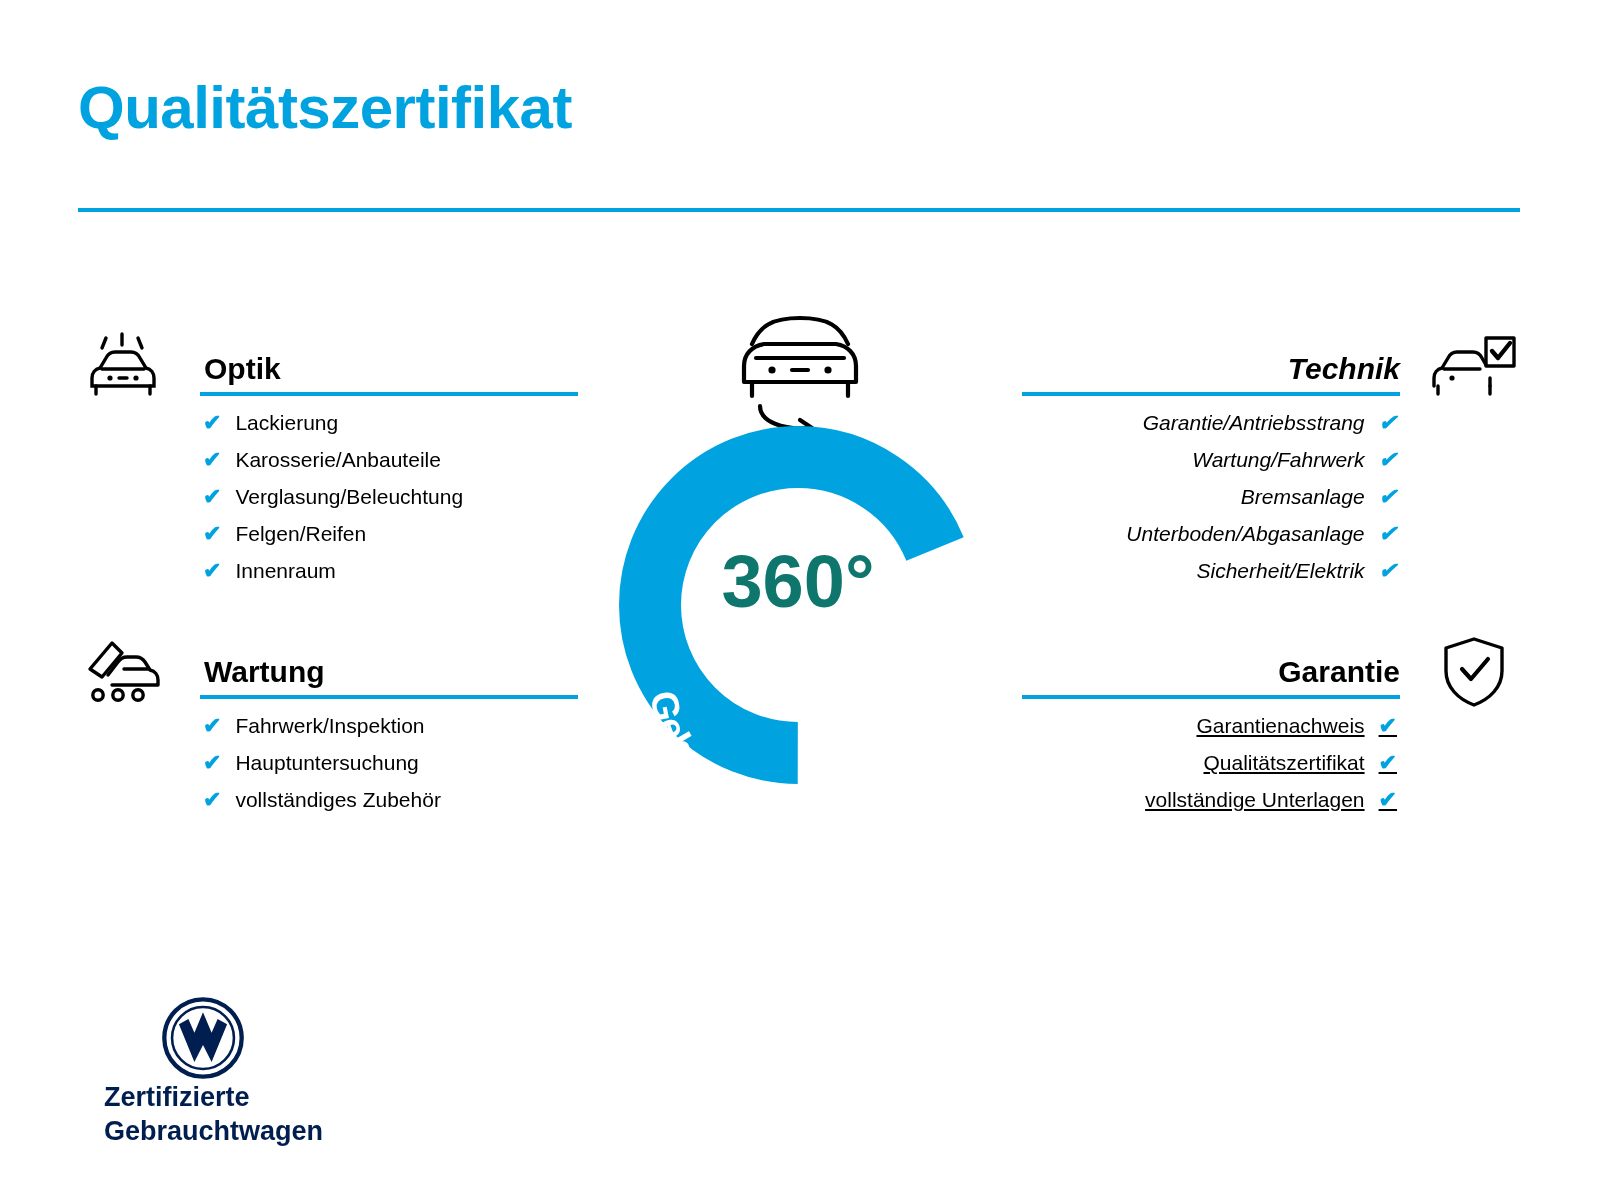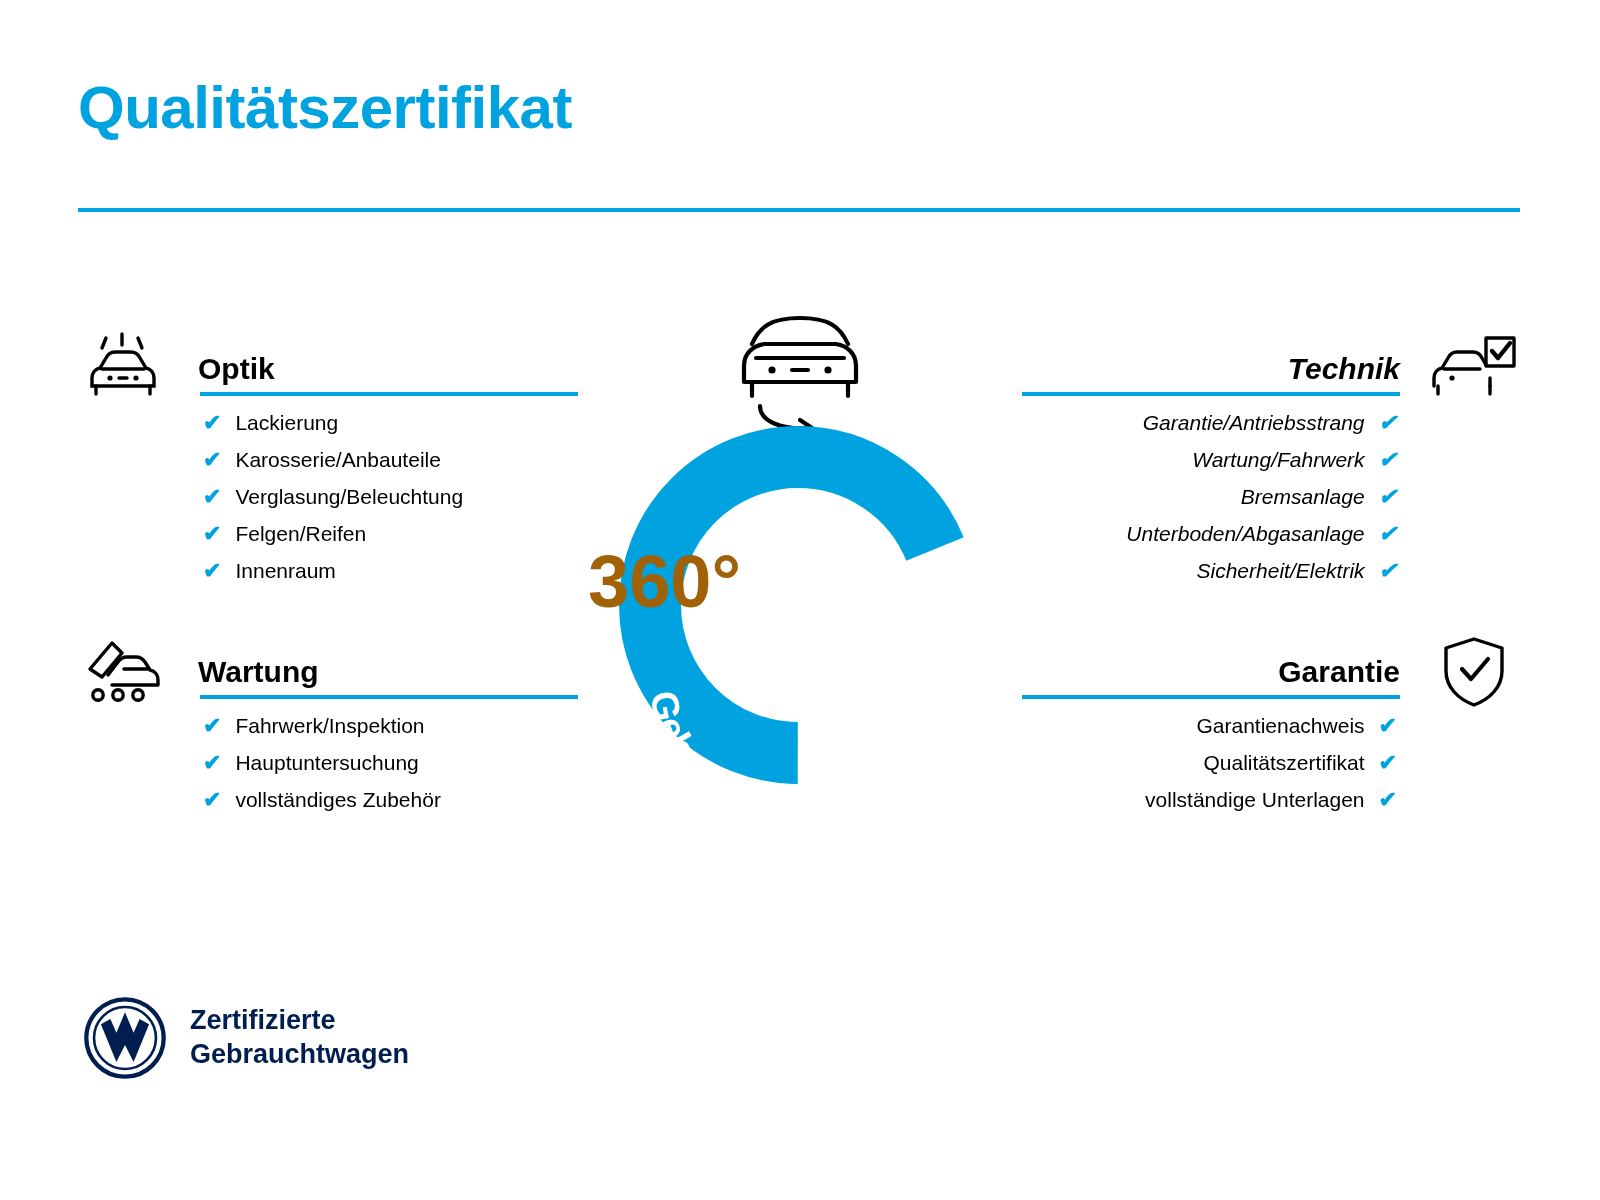--- a/index.html
+++ b/index.html
@@ -38,34 +38,34 @@
   .quad {
     position: absolute;
     width: 560px;
   }
   .quad-left  { left: 78px; }
   .quad-right { left: 962px; }
 
   .q-optik    { top: 332px; }
   .q-wartung  { top: 635px; }
   .q-technik  { top: 332px; font-style: italic; }
-  .q-garantie { top: 635px; }
+  .q-garantie { top: 635px; text-decoration: underline; }
 
   .quad-head {
     position: relative;
     height: 80px;
   }
   .quad-title {
     font-size: 30px;
     font-weight: bold;
     line-height: 1;
     position: absolute;
     bottom: 28px;
   }
-  .quad-left .quad-title  { left: 120px; text-align: right; }
+  .quad-left .quad-title  { left: 126px; text-align: right; }
   .quad-right .quad-title { right: 122px; }
 
   .quad-rule {
     position: absolute;
     bottom: 16px;
     height: 4px;
     background: #00A3E0;
   }
   .quad-left .quad-rule  { left: 122px; width: 378px; }
   .quad-right .quad-rule { right: 122px; width: 378px; }
@@ -125,33 +125,35 @@
     left: 112px;
     top: 10px;
     width: 200px;
     height: 130px;
   }
   .center-value {
     position: absolute;
     left: 0;
     top: 245px;
     width: 420px;
+    text-align: center;
     font-size: 74px;
     font-weight: bold;
     line-height: 1;
-    color: #a16207;
+    color: #0f766e;
   }
 
   
   .footer {
     position: absolute;
     left: 82px;
     top: 995px;
     display: flex;
     align-items: center;
+    flex-direction: column;
   }
   .vw-logo { width: 86px; height: 86px; }
   .footer-text {
     margin-left: 22px;
     font-size: 27px;
     font-weight: bold;
     line-height: 1.25;
     color: #001E50;
     white-space: pre-line;
   }

